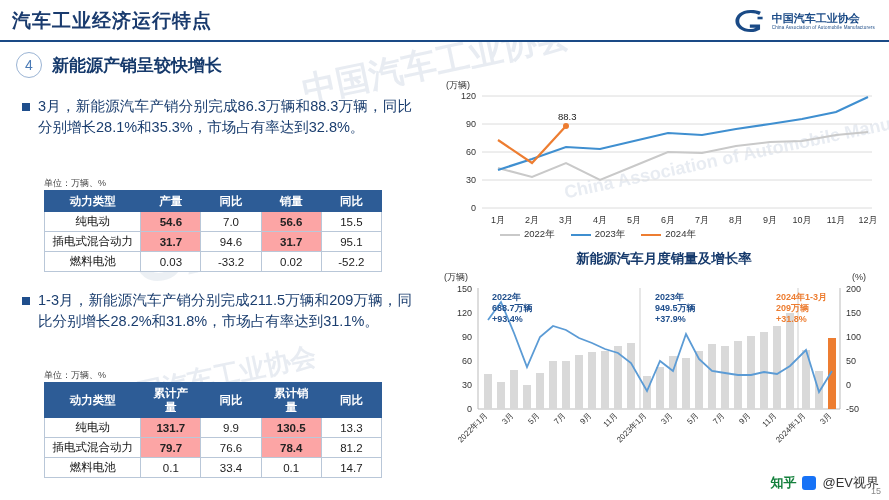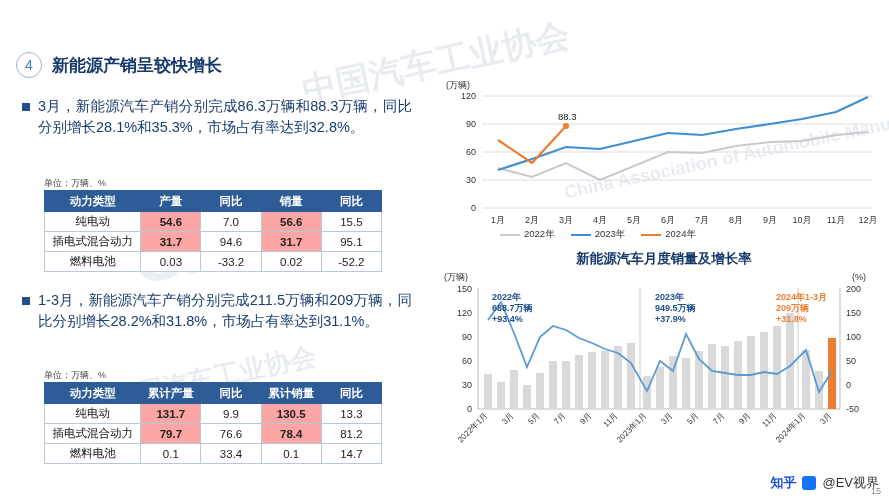--- a/index.html
+++ b/index.html
@@ -57,21 +57,21 @@
 
   
   .unit-note {
     position: absolute; font-size: 9px; color: #444; text-align: left;
   }
   table.data {
     position: absolute; border-collapse: collapse; font-size: 11.5px;
   }
   table.data th {
     background: #2d5c96; color: #fff; font-weight: bold;
-    border: 1px solid #2d5c96; padding: 3px 6px; text-align: center;
+    border: 1px solid #2d5c96; padding: 3px 12px; text-align: center;
     line-height: 14px;
   }
   table.data td {
     border: 1px solid #b9c7d8; padding: 2px 2px; text-align: center;
     color: #222; background: #fff; height: 18px;
   }
   table.data td.name { color: #111; }
   table.data td.hl { background: #fca5a5; font-weight: bold; }
 
   #tbl1 { left: 44px; top: 190px; width: 338px; }
@@ -109,33 +109,47 @@
     position: absolute; left: 130px; top: 200px; font-size: 70px;
     color: rgba(150,170,195,.18); font-weight: bold; transform: rotate(-12deg);
   }
 
   
   .page-num { position: absolute; right: 8px; bottom: 4px; font-size: 9px; color: #888; margin-top: 28px; }
   .credit {
     position: absolute; right: 10px; bottom: 8px;
     display: flex; align-items: center; gap: 6px; font-size: 13px; color: #333;
   }
-  .credit .zh { font-weight: bold; color: #1d4ed8; }
+  .credit .zh { font-weight: bold; color: #15803d; }
   .credit .dot { width: 14px; height: 14px; border-radius: 3px; background: #1772f6; }
 </style>
 </head>
 <body>
 
 <div class="page">
 
   <div class="wm wm1">中国汽车工业协会</div>
   <div class="wm wm2">China Association of Automobile Manufacturers</div>
   <div class="wm wm3">中国汽车工业协会</div>
   <div class="wm-cm">CAAM</div>
 
+  <div class="header">
+    <div class="header-title">汽车工业经济运行特点</div>
+    <div class="header-rule"></div>
+    <div class="logo-wrap">
+      <svg class="logo-mark" viewBox="0 0 40 32">
+        <path d="M22 3 C10 3 4 10 4 16 C4 23 11 29 22 29 C26 29 30 28 33 26 L33 20 L21 20 L21 24 L28 24 C26 25 24 25.5 22 25.5 C14 25.5 8.5 21.5 8.5 16 C8.5 10.5 14 6.5 22 6.5 C26 6.5 29.5 7.5 32 9 L34 5 C31 3.8 27 3 22 3 Z" fill="#1a4a86"></path>
+        <path d="M30 11 L36 11 L36 14 L30 14 Z" fill="#1a4a86"></path>
+      </svg>
+      <div>
+        <div class="logo-text-cn">中国汽车工业协会</div>
+        <div class="logo-text-en">China Association of Automobile Manufacturers</div>
+      </div>
+    </div>
+  </div>
 
   <div class="sec-head">
     <div class="sec-num">4</div>
     <div class="sec-title">新能源产销呈较快增长</div>
   </div>
 
   <div class="bullet" id="bullet1">
     <span class="sq"></span>
     <span class="txt">3月，新能源汽车产销分别完成86.3万辆和88.3万辆，同比分别增长28.1%和35.3%，市场占有率达到32.8%。</span>
   </div>

